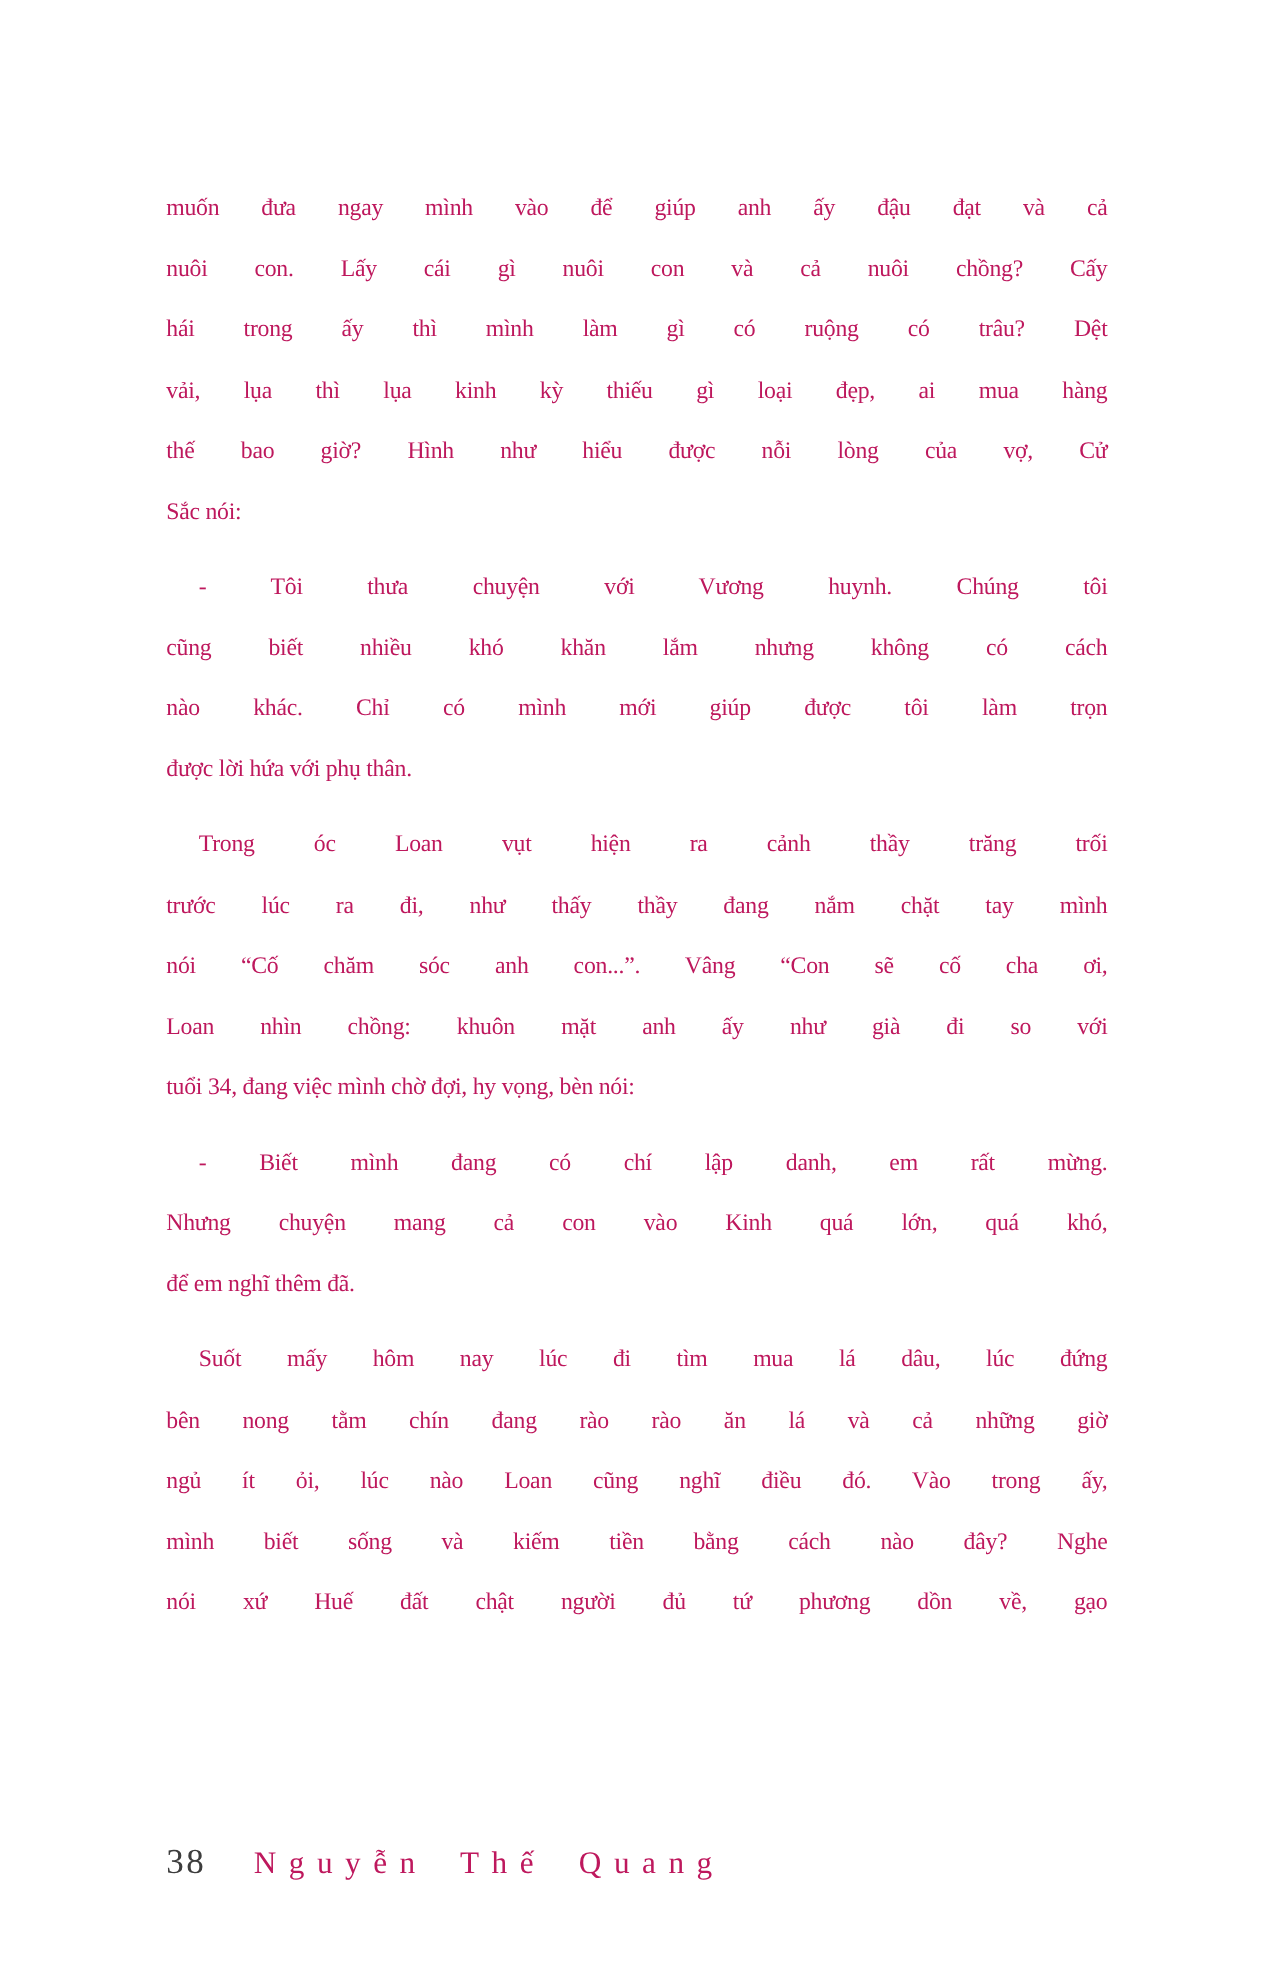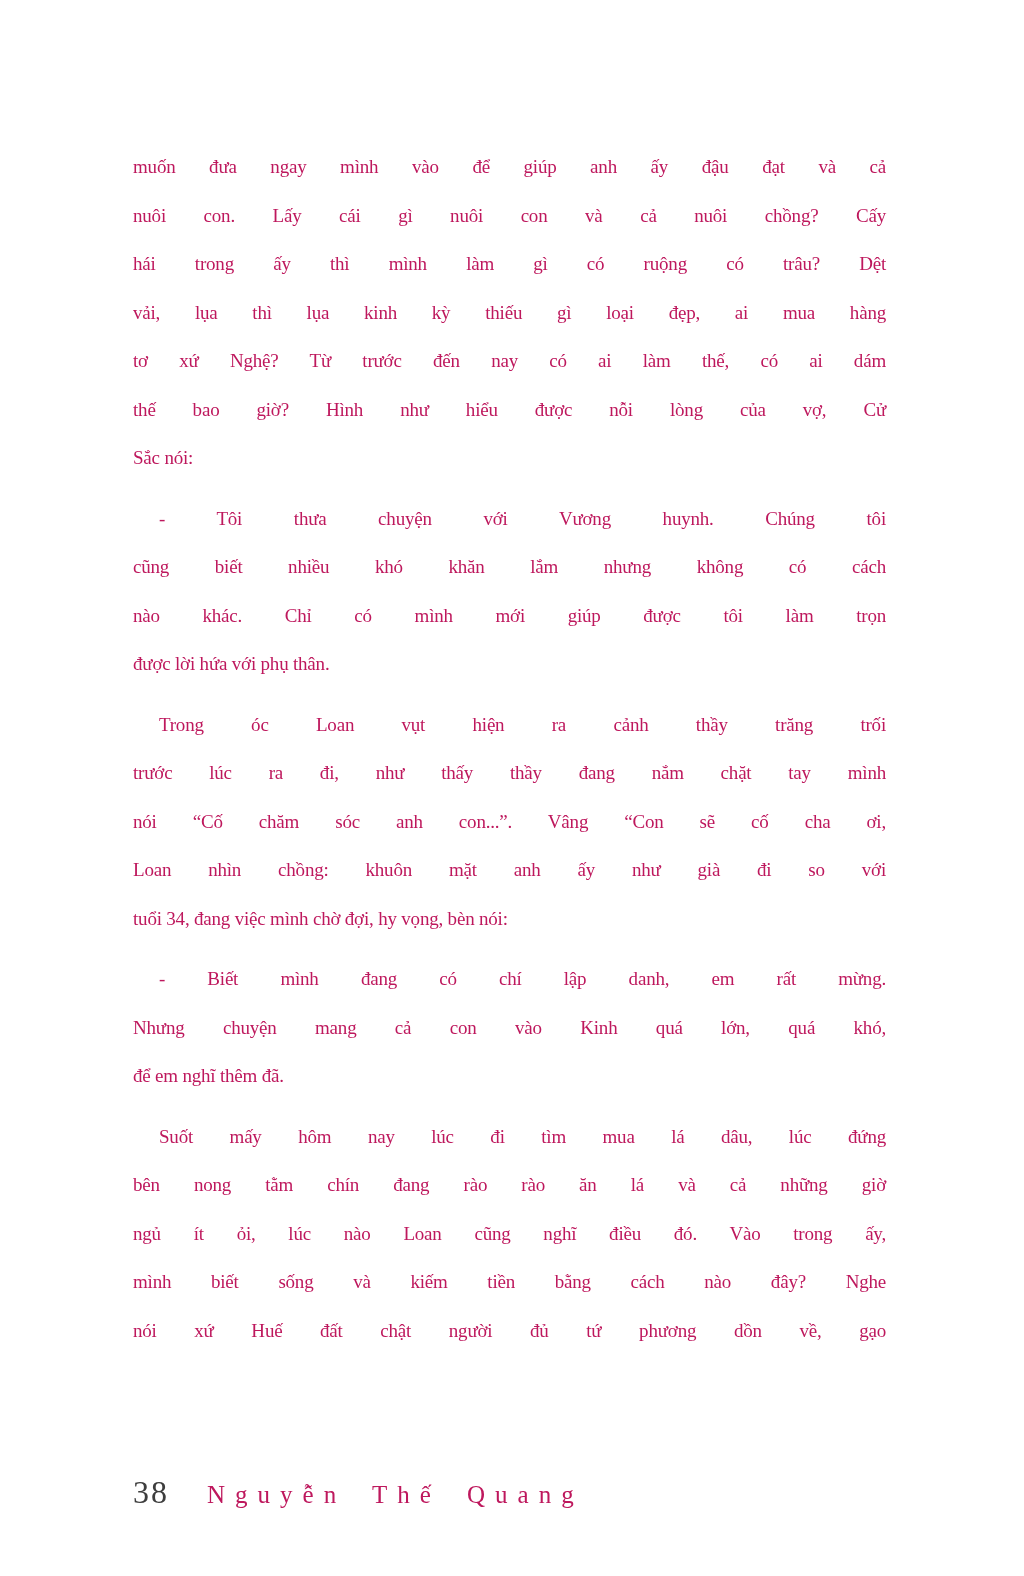--- a/index.html
+++ b/index.html
@@ -48,42 +48,41 @@
   .footer {
     position: absolute;
     left: 133px;
     top: 1474px;
     width: 753px;
     display: flex;
     align-items: baseline;
     color: #3d3d3d;
   }
   .page-number {
-    font-size: 32px;
+    font-size: 28px;
     letter-spacing: 2px;
     margin-right: 38px;
   }
   .author-name {
     font-size: 25px;
     letter-spacing: 10px;
     word-spacing: 10px;
     color: #be185d;
   }
 </style>
 </head>
 <body>
 
 <div class="page">
   <div class="text-block">
       <div class="paragraph">
         <div class="line">muốn đưa ngay mình vào để giúp anh ấy đậu đạt và cả</div>
         <div class="line">nuôi con. Lấy cái gì nuôi con và cả nuôi chồng? Cấy</div>
         <div class="line">hái trong ấy thì mình làm gì có ruộng có trâu? Dệt</div>
         <div class="line">vải, lụa thì lụa kinh kỳ thiếu gì loại đẹp, ai mua hàng</div>
-        <div class="line">tơ xứ Nghệ? Từ trước đến nay có ai làm thế, có ai dám</div>
         <div class="line">thế bao giờ? Hình như hiểu được nỗi lòng của vợ, Cử</div>
         <div class="line last-left">Sắc nói:</div>
       </div>
       <div class="paragraph">
         <div class="line first-indent">- Tôi thưa chuyện với Vương huynh. Chúng tôi</div>
         <div class="line">cũng biết nhiều khó khăn lắm nhưng không có cách</div>
         <div class="line">nào khác. Chỉ có mình mới giúp được tôi làm trọn</div>
         <div class="line last-left">được lời hứa với phụ thân.</div>
       </div>
       <div class="paragraph">

